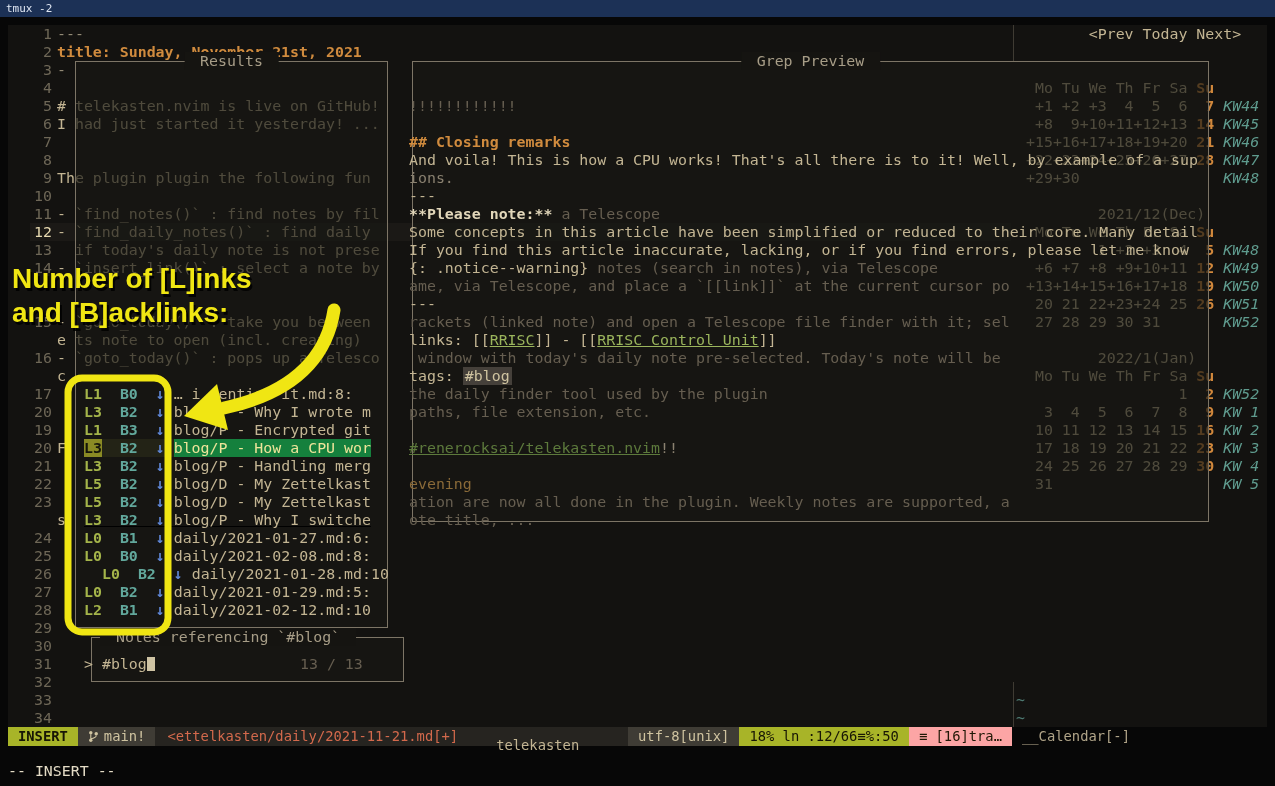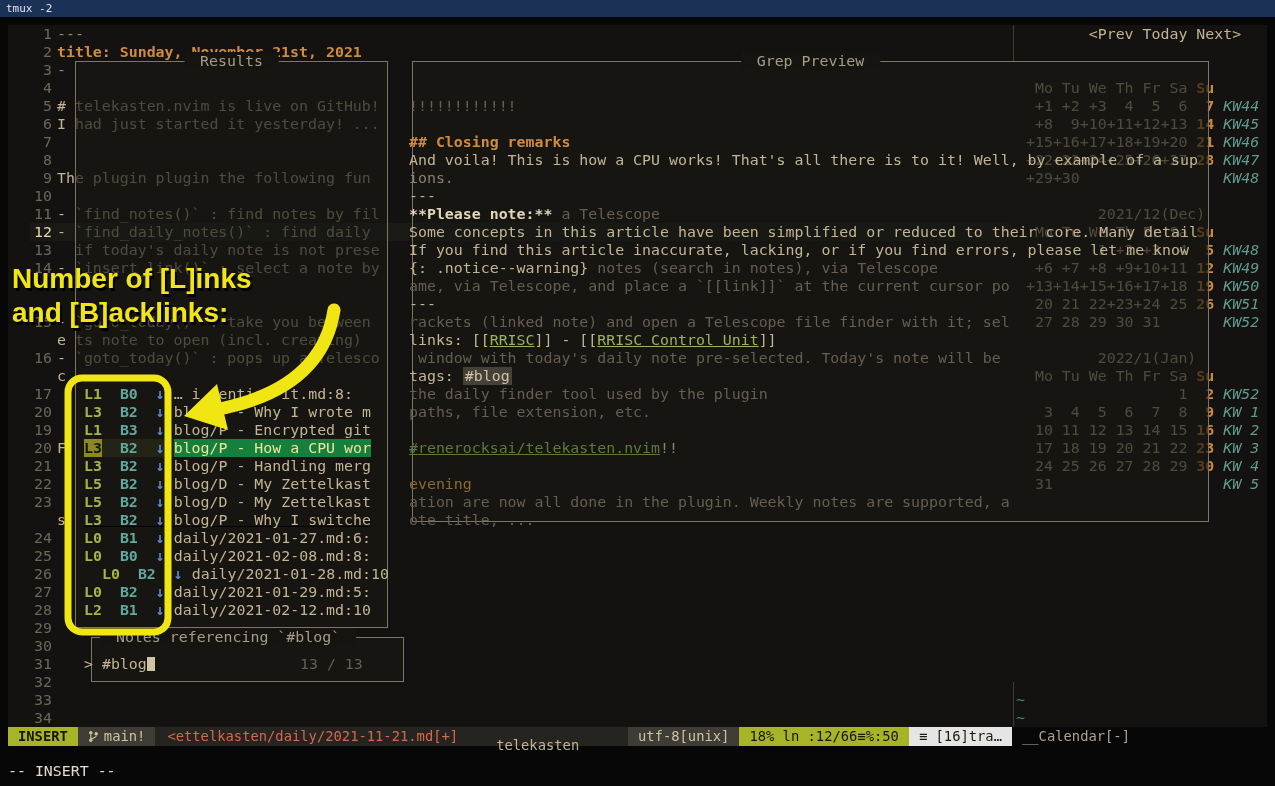--- a/index.html
+++ b/index.html
@@ -45,21 +45,21 @@
   #cursorline{position:absolute;left:30px;top:223px;width:981px;height:18px;background:rgba(255,240,200,.035);z-index:1;}
   #statusline{position:absolute;left:8px;top:727px;width:1004px;height:19px;display:flex;
               background:#262420;z-index:30;font:13.8px/19px "DejaVu Sans Mono",monospace;white-space:pre;}
   .sl-mode{background:#a8b428;color:#171505;font-weight:bold;padding:0 10px;}
   .sl-branch{background:#3f3c35;color:#cfc3a0;padding:0 10px;display:flex;align-items:center;gap:5px;}
   .sl-file{color:#d3694c;padding:0 12px;}
   .sl-proj{color:#c3b593;padding:9px 14px 0 26px;}
   .sl-fill{flex:1;}
   .sl-enc{background:#3f3c35;color:#cfc3a0;padding:0 10px;}
   .sl-pos{background:#a8b428;color:#171505;padding:0 10px;}
-  .sl-buf{background:#e5e5e5;color:#201806;padding:0 10px;}
+  .sl-buf{background:#fca5a5;color:#201806;padding:0 10px;}
   #cal-status{position:absolute;left:1022px;top:727px;height:19px;color:#b0a488;z-index:30;
               font:13.8px/19px "DejaVu Sans Mono",monospace;white-space:pre;}
   #cmdline{position:absolute;left:8px;top:762px;height:19px;color:#e4dcc6;font-weight:bold;z-index:30;
            font:14.9px/19px "DejaVu Sans Mono",monospace;white-space:pre;}
   #ann-text{position:absolute;left:12px;top:246px;z-index:20;color:#f0e613;
             font:bold 28px/34px "Liberation Sans",sans-serif;text-shadow:2px 3px 0 rgba(0,0,0,.85);white-space:pre;margin-top:16px;}
   #ann-svg{position:absolute;left:0;top:0;z-index:19;pointer-events:none;}
 </style>
 </head>
 <body>

